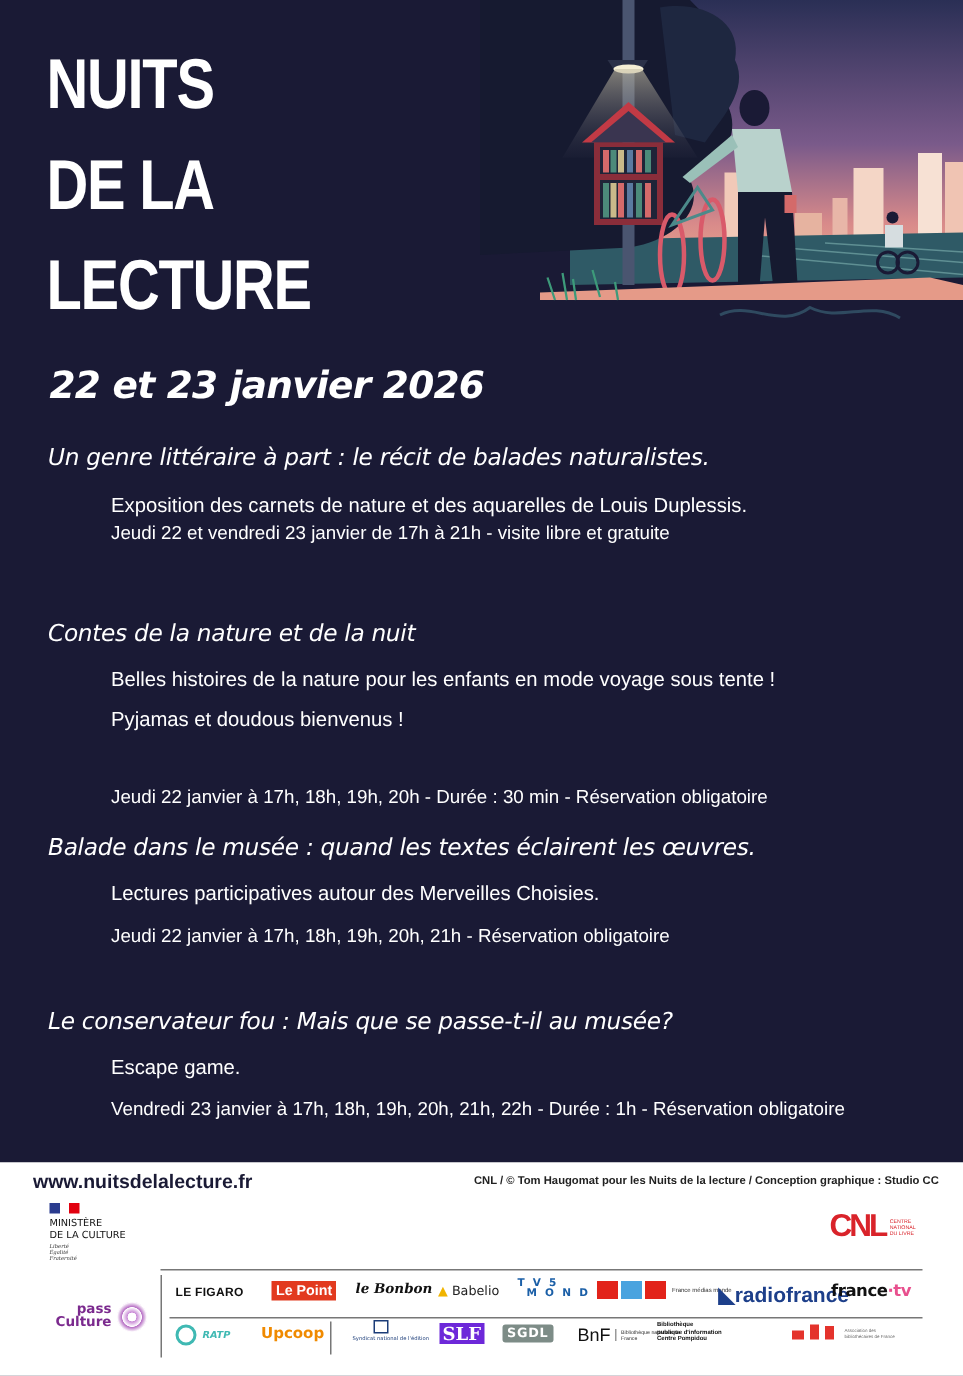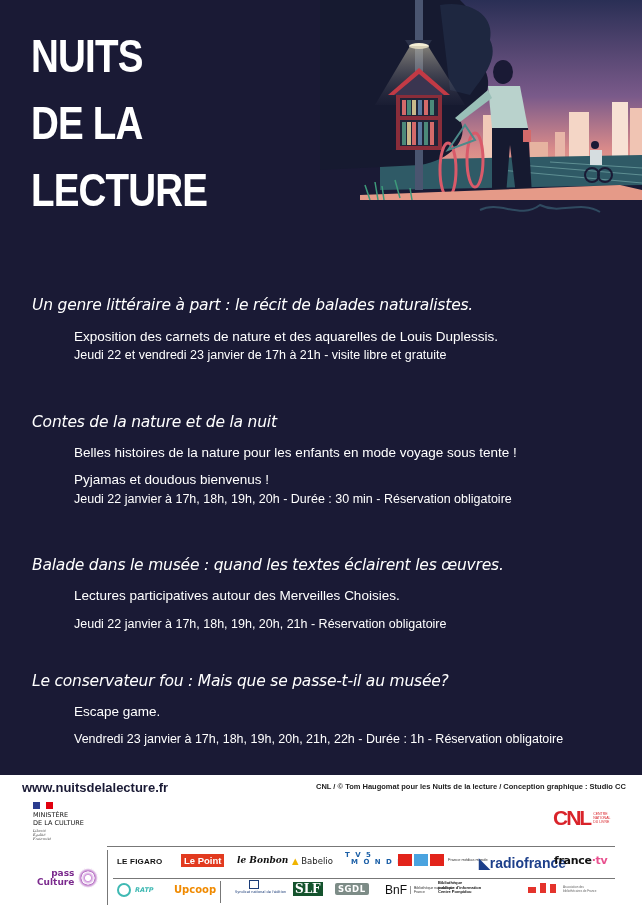--- a/index.html
+++ b/index.html
@@ -53,21 +53,21 @@
   .rfi i { font-style: normal; font-size: 4px; line-height: 4px; color: #333; margin-left: 2px; }
   .radiofrance { left: 479px; top: 80px; font-family: "Liberation Sans", sans-serif; font-weight: bold; font-size: 14px; color: #1d3f8a; }
   .francetv { left: 554px; top: 79px; font-family: "DejaVu Sans", sans-serif; font-weight: bold; font-size: 11px; color: #111; letter-spacing: -0.3px; }
   .francetv span { color: #e8508e; }
   .ratp { left: 117px; top: 108px; display: flex; align-items: center; gap: 4px; }
   .ratp-circle { width: 14px; height: 14px; border: 2.5px solid #3fb9b3; border-radius: 50%; }
   .ratp-txt { font-family: "DejaVu Sans", sans-serif; font-weight: bold; font-style: italic; font-size: 6.5px; color: #3fb9b3; }
   .upcoop { left: 174px; top: 109px; font-family: "DejaVu Sans", sans-serif; font-weight: bold; font-size: 10px; color: #f08a00; }
   .sne { left: 235px; top: 105px; font-family: "DejaVu Sans", sans-serif; font-size: 3.5px; line-height: 4px; color: #1b3c78; text-align: center; width: 38px; }
   .sne-box { width: 10px; height: 9px; border: 1px solid #1b3c78; margin: 0 auto 1px; }
-  .slf { left: 293px; top: 107px; font-family: "DejaVu Serif", serif; font-weight: bold; font-size: 12px; color: #fff; background: #14532d; padding: 0 2px; line-height: 14px; }
+  .slf { left: 293px; top: 107px; font-family: "DejaVu Serif", serif; font-weight: bold; font-size: 12px; color: #fff; background: #6d28d9; padding: 0 2px; line-height: 14px; }
   .sgdl { left: 335px; top: 108px; font-family: "DejaVu Sans", sans-serif; font-weight: bold; font-size: 8.5px; color: #fff; background: #7d8c87; padding: 1px 3px; border-radius: 2px; letter-spacing: 0.5px; }
   .bnf { left: 385px; top: 108px; display: flex; align-items: center; gap: 3px; }
   .bnf b { font-family: "Liberation Sans", sans-serif; font-size: 12px; color: #111; font-weight: normal; }
   .bnf i { font-style: normal; font-size: 3.5px; line-height: 4px; color: #333; border-left: 1px solid #999; padding-left: 3px; }
   .bpi { left: 438px; top: 106px; font-family: "Liberation Sans", sans-serif; font-weight: bold; font-size: 4px; line-height: 4.5px; color: #111; }
   .abf { left: 528px; top: 108px; display: flex; gap: 4px; align-items: flex-end; }
   .abf span { display: inline-block; background: #e4332c; }
   .abf i { font-style: normal; font-size: 3px; line-height: 3.5px; color: #666; margin-left: 3px; }
 </style>
 </head>
@@ -147,30 +147,31 @@
     <path d="M45 185 L50 200 M55 182 L58 200 M62 186 L64 200 M75 180 L80 198 M90 188 L92 200" stroke="#3d9a7a" stroke-width="1.5"></path>
     <path d="M160 210 C180 200 200 220 220 205 C240 215 260 200 280 212" stroke="#2f4a60" stroke-width="2" fill="none"></path>
   </svg>
 
   <div class="title">
     <div>NUITS</div>
     <div>DE LA</div>
     <div>LECTURE</div>
   </div>
 
+  <div class="date">22 et 23 janvier 2026</div>
 
   <div class="events">
     <div class="event-title" style="top:296px">Un genre littéraire à part : le récit de balades naturalistes.</div>
     <div class="event-line" style="top:329px">Exposition des carnets de nature et des aquarelles de Louis Duplessis.</div>
     <div class="event-line small" style="top:348px">Jeudi 22 et vendredi 23 janvier de 17h à 21h - visite libre et gratuite</div>
 
     <div class="event-title" style="top:413px">Contes de la nature et de la nuit</div>
     <div class="event-line" style="top:445px">Belles histoires de la nature pour les enfants en mode voyage sous tente !</div>
     <div class="event-line" style="top:472px">Pyjamas et doudous bienvenus !</div>
-    <div class="event-line small" style="top:492px">Jeudi 22 janvier à 17h, 18h, 19h, 20h - Durée : 30 min - Réservation obligatoire</div>
+    <div class="event-line small" style="top:524px">Jeudi 22 janvier à 17h, 18h, 19h, 20h - Durée : 30 min - Réservation obligatoire</div>
 
     <div class="event-title" style="top:556px">Balade dans le musée : quand les textes éclairent les œuvres.</div>
     <div class="event-line" style="top:588px">Lectures participatives autour des Merveilles Choisies.</div>
     <div class="event-line small" style="top:617px">Jeudi 22 janvier à 17h, 18h, 19h, 20h, 21h - Réservation obligatoire</div>
 
     <div class="event-title" style="top:672px">Le conservateur fou : Mais que se passe-t-il au musée?</div>
     <div class="event-line" style="top:704px">Escape game.</div>
     <div class="event-line small" style="top:732px">Vendredi 23 janvier à 17h, 18h, 19h, 20h, 21h, 22h - Durée : 1h - Réservation obligatoire</div>
   </div>
 </div>

